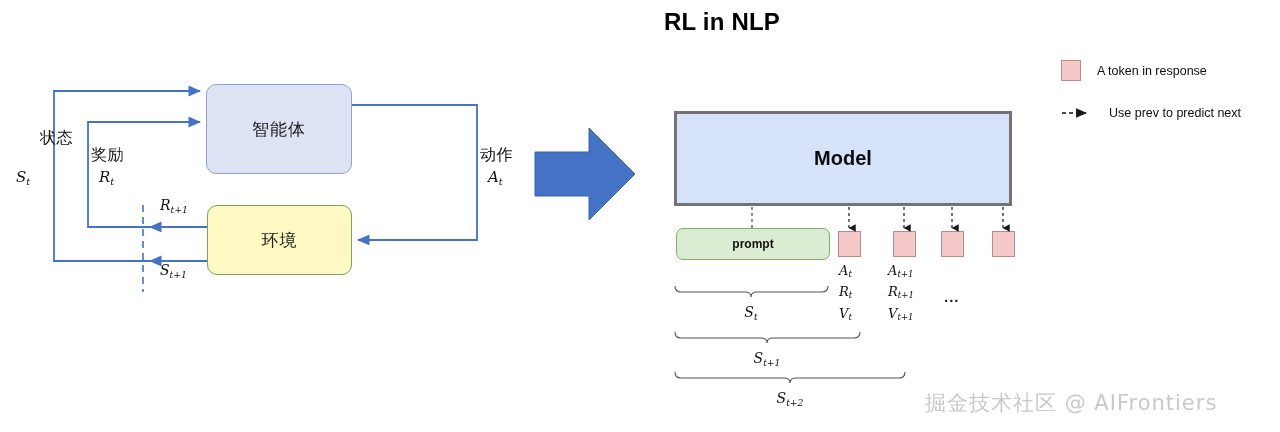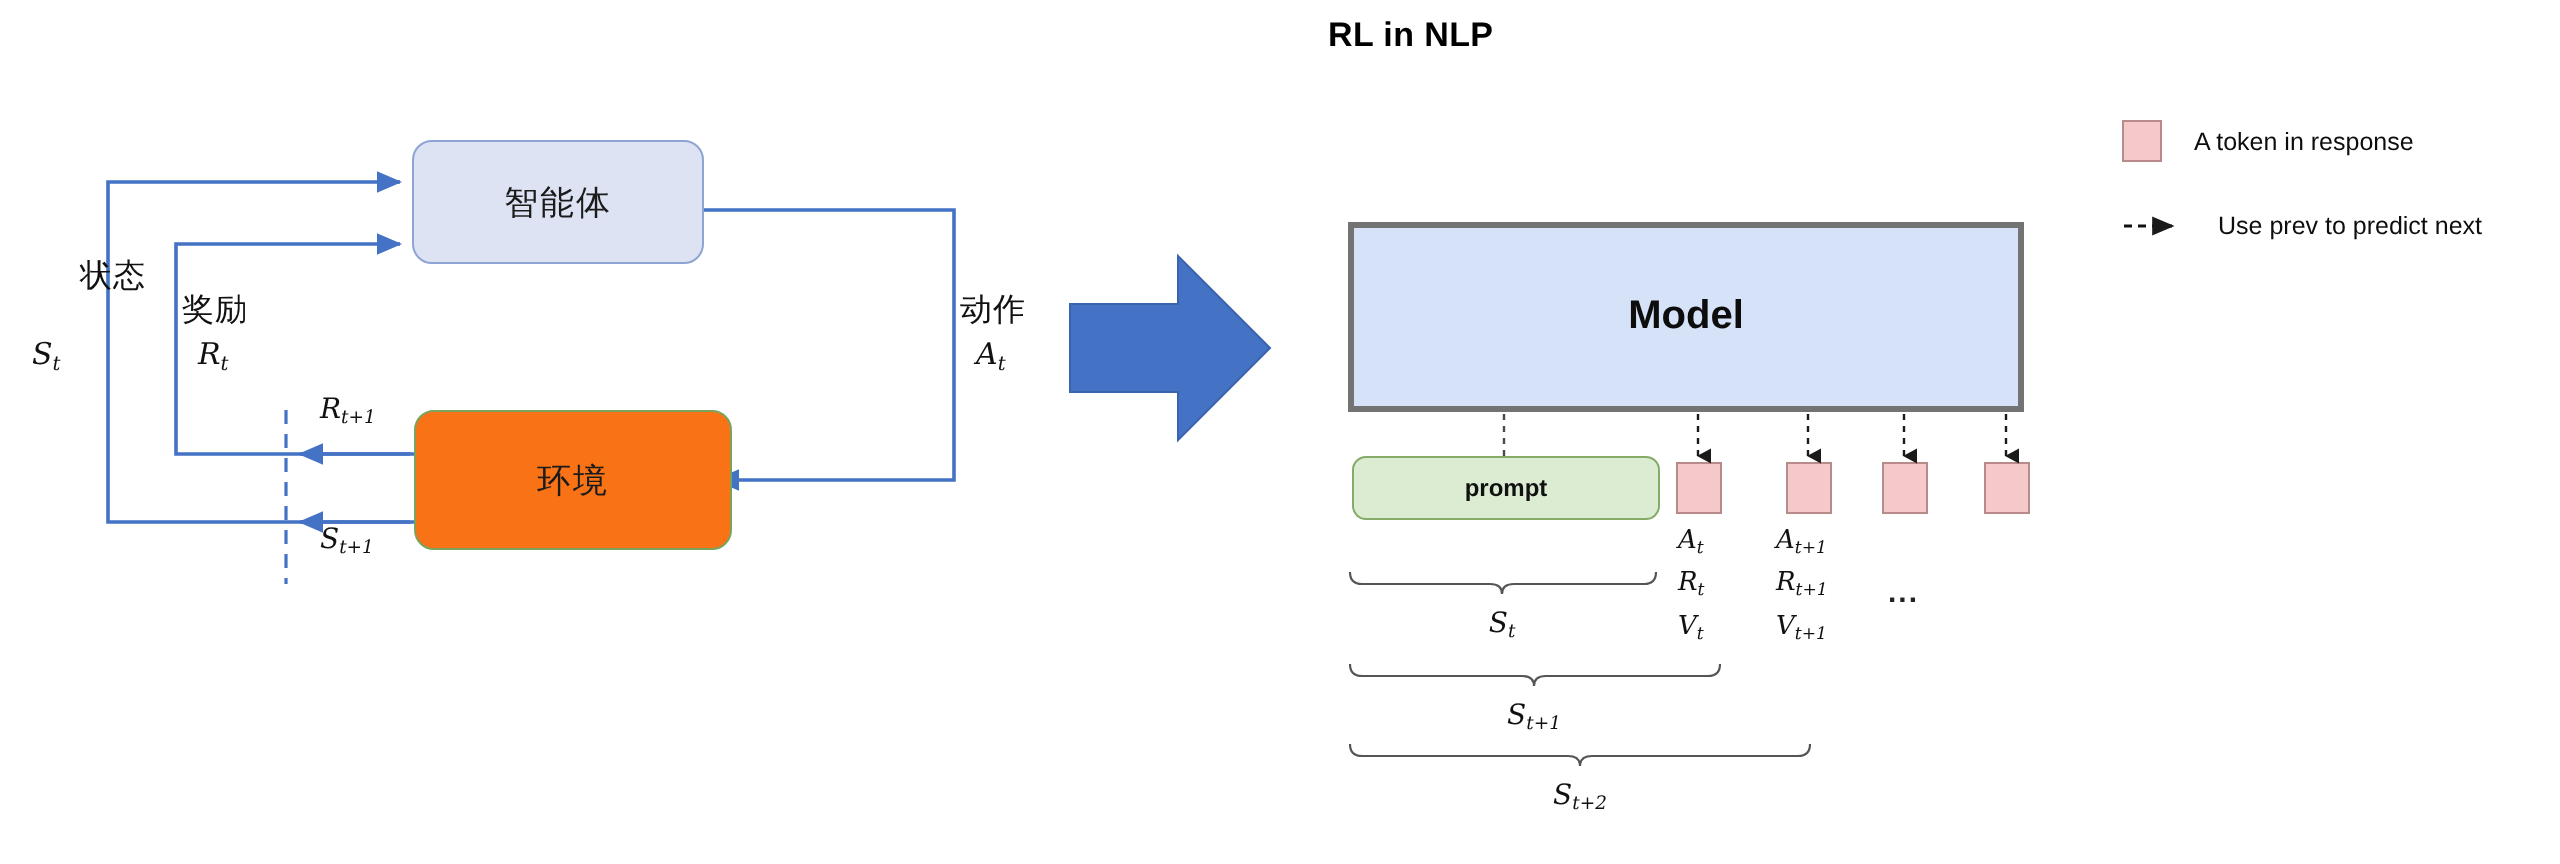--- a/index.html
+++ b/index.html
@@ -32,29 +32,29 @@
   
   .node-box {
     position: absolute;
     border-radius: 10px;
     display: flex;
     align-items: center;
     justify-content: center;
     box-sizing: border-box;
   }
   .agent-box {
-    left: 206px; top: 70px;
-    width: 146px; height: 62px;
+    left: 206px; top: 84px;
+    width: 146px; height: 90px;
     background: #dde3f3;
     border: 1.4px solid #8ea4d2;
   }
   .env-box {
     left: 207px; top: 205px;
-    width: 159px; height: 70px;
-    background: #f97316;
+    width: 145px; height: 70px;
+    background: #fef9c3;
     border: 1.4px solid #7aa35c;
   }
   .node-label {
     font-family: "DejaVu Sans", "Liberation Sans", sans-serif;
     font-size: 17px;
     color: #1b1b1b;
     letter-spacing: 1px;
   }
 
   .cn-label {
@@ -78,21 +78,21 @@
     vertical-align: -0.28em;
     letter-spacing: 0;
   }
 
   
   .title {
     position: absolute;
     left: 664px; top: 8px;
     font-family: "Liberation Sans", sans-serif;
     font-weight: bold;
-    font-size: 17px;
+    font-size: 24px;
     letter-spacing: 0.2px;
     color: #000;
   }
   .model-box {
     position: absolute;
     left: 674px; top: 111px;
     width: 338px; height: 95px;
     background: #d6e2f7;
     border: 3px solid #737373;
     box-sizing: border-box;
@@ -316,14 +316,15 @@
   <div class="brace-label" style="left:790px; top:390px;"><span>S</span><span class="sub">t+2</span></div>
 
   <div class="legend-swatch"></div>
   <div class="legend-text" style="left:1097px; top:64px;">A token in response</div>
 
   <svg class="layer">
     <line x1="1062" y1="113" x2="1086" y2="113" stroke="#111" stroke-width="1.6" stroke-dasharray="4,3" marker-end="url(#arrowBlack)"></line>
   </svg>
   <div class="legend-text" style="left:1097px; top:106px;margin-left:12px;">Use prev to predict next</div>
 
+  <div class="watermark">掘金技术社区 @ AIFrontiers</div>
 
 </div>
 
 </body></html>

